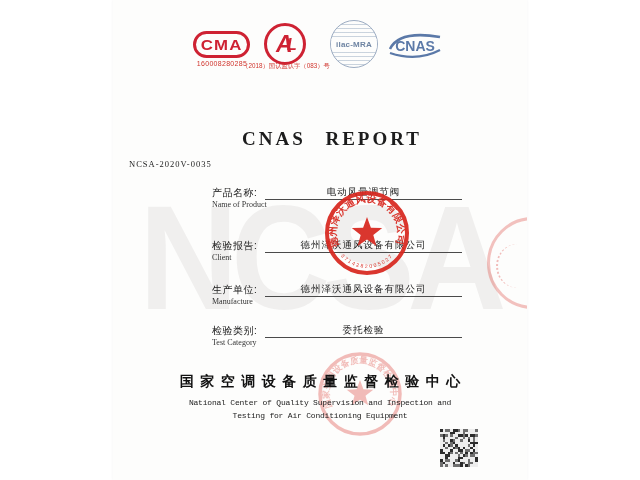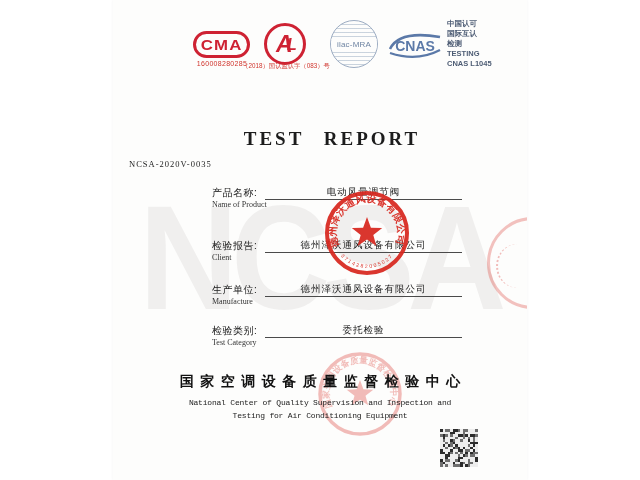--- a/index.html
+++ b/index.html
@@ -17,21 +17,21 @@
   .al-circle{left:151px;top:23px;width:42px;height:42px;border:3px solid #ce2233;border-radius:50%;
              box-sizing:border-box;}
   .al-a{position:absolute;left:9px;top:5px;font-size:23px;font-weight:800;color:#ce2233;font-style:italic;}
   .al-l{position:absolute;left:20px;top:10px;font-size:16px;font-weight:800;color:#ce2233;font-style:italic;}
   .al-caption{left:114px;top:62px;width:118px;text-align:center;font-size:6.3px;color:#d0342c;}
   .ilac-circle{left:217px;top:20px;width:48px;height:48px;border:1.5px solid #9cacc2;border-radius:50%;
                box-sizing:border-box;overflow:hidden;
                background:repeating-linear-gradient(180deg,rgba(255,255,255,0) 0 3px,rgba(139,160,184,.45) 3px 4px);}
   .ilac-band{position:absolute;left:-2px;top:17px;width:50px;height:12px;background:#fdfdfc;
              display:flex;align-items:center;justify-content:center;}
-  .ilac-band span{font-size:8px;font-weight:400;color:#6e84a2;letter-spacing:.2px;}
+  .ilac-band span{font-size:8px;font-weight:700;color:#6e84a2;letter-spacing:.2px;}
   .cnas-wrap{left:274px;top:28px;width:56px;height:34px;}
   .accred{left:334px;top:19px;width:78px;font-size:7.5px;line-height:10px;font-weight:700;color:#4d5c74;}
 
   
   .title-zh{left:0;top:90px;width:414px;text-align:center;font-size:30px;font-weight:700;color:#151515;
             letter-spacing:28px;padding-left:28px;box-sizing:border-box;white-space:nowrap;}
   .title-en{left:0;top:128px;width:414px;text-align:center;font-family:"Liberation Serif",serif;
             font-size:19px;font-weight:600;color:#1c1c1c;letter-spacing:3px;word-spacing:12px;
             transform:translateX(12px);}
   .report-no{left:0;top:159px;width:414px;text-align:left;font-family:Liberation Serif, serif;
@@ -94,31 +94,24 @@
     </div>
 
     <div class="abs cnas-wrap">
       <svg width="56" height="34" viewBox="0 0 56 34">
         <path d="M3,21 Q12,2 53,9" fill="none" stroke="#5b79a8" stroke-width="2.6"></path>
         <path d="M3,25 Q30,34 53,22" fill="none" stroke="#5b79a8" stroke-width="2.2"></path>
         <text x="28" y="23" text-anchor="middle" font-size="14" font-weight="800" fill="#5b79a8" font-family="Liberation Sans, sans-serif">CNAS</text>
       </svg>
     </div>
 
-    <div class="abs accred">
-      <div>中国认可</div>
-      <div>国际互认</div>
-      <div>检测</div>
-      <div>TESTING</div>
-      <div>CNAS L1045</div>
-    </div>
 
     <div class="abs watermark">NCSA</div>
 
-    <div class="abs title-en">TEST REPORT</div>
+    <div class="abs title-en">CNAS REPORT</div>
     <div class="abs report-no">NCSA-2020V-0035</div>
 
     <div class="abs frow" style="top:186px">
       <span class="flabel-zh">产品名称:</span>
       <span class="flabel-en">Name of Product</span>
       <span class="fvalue">电动风量调节阀</span>
     </div>
     <div class="abs frow" style="top:239px">
       <span class="flabel-zh">检验报告:</span>
       <span class="flabel-en">Client</span>

